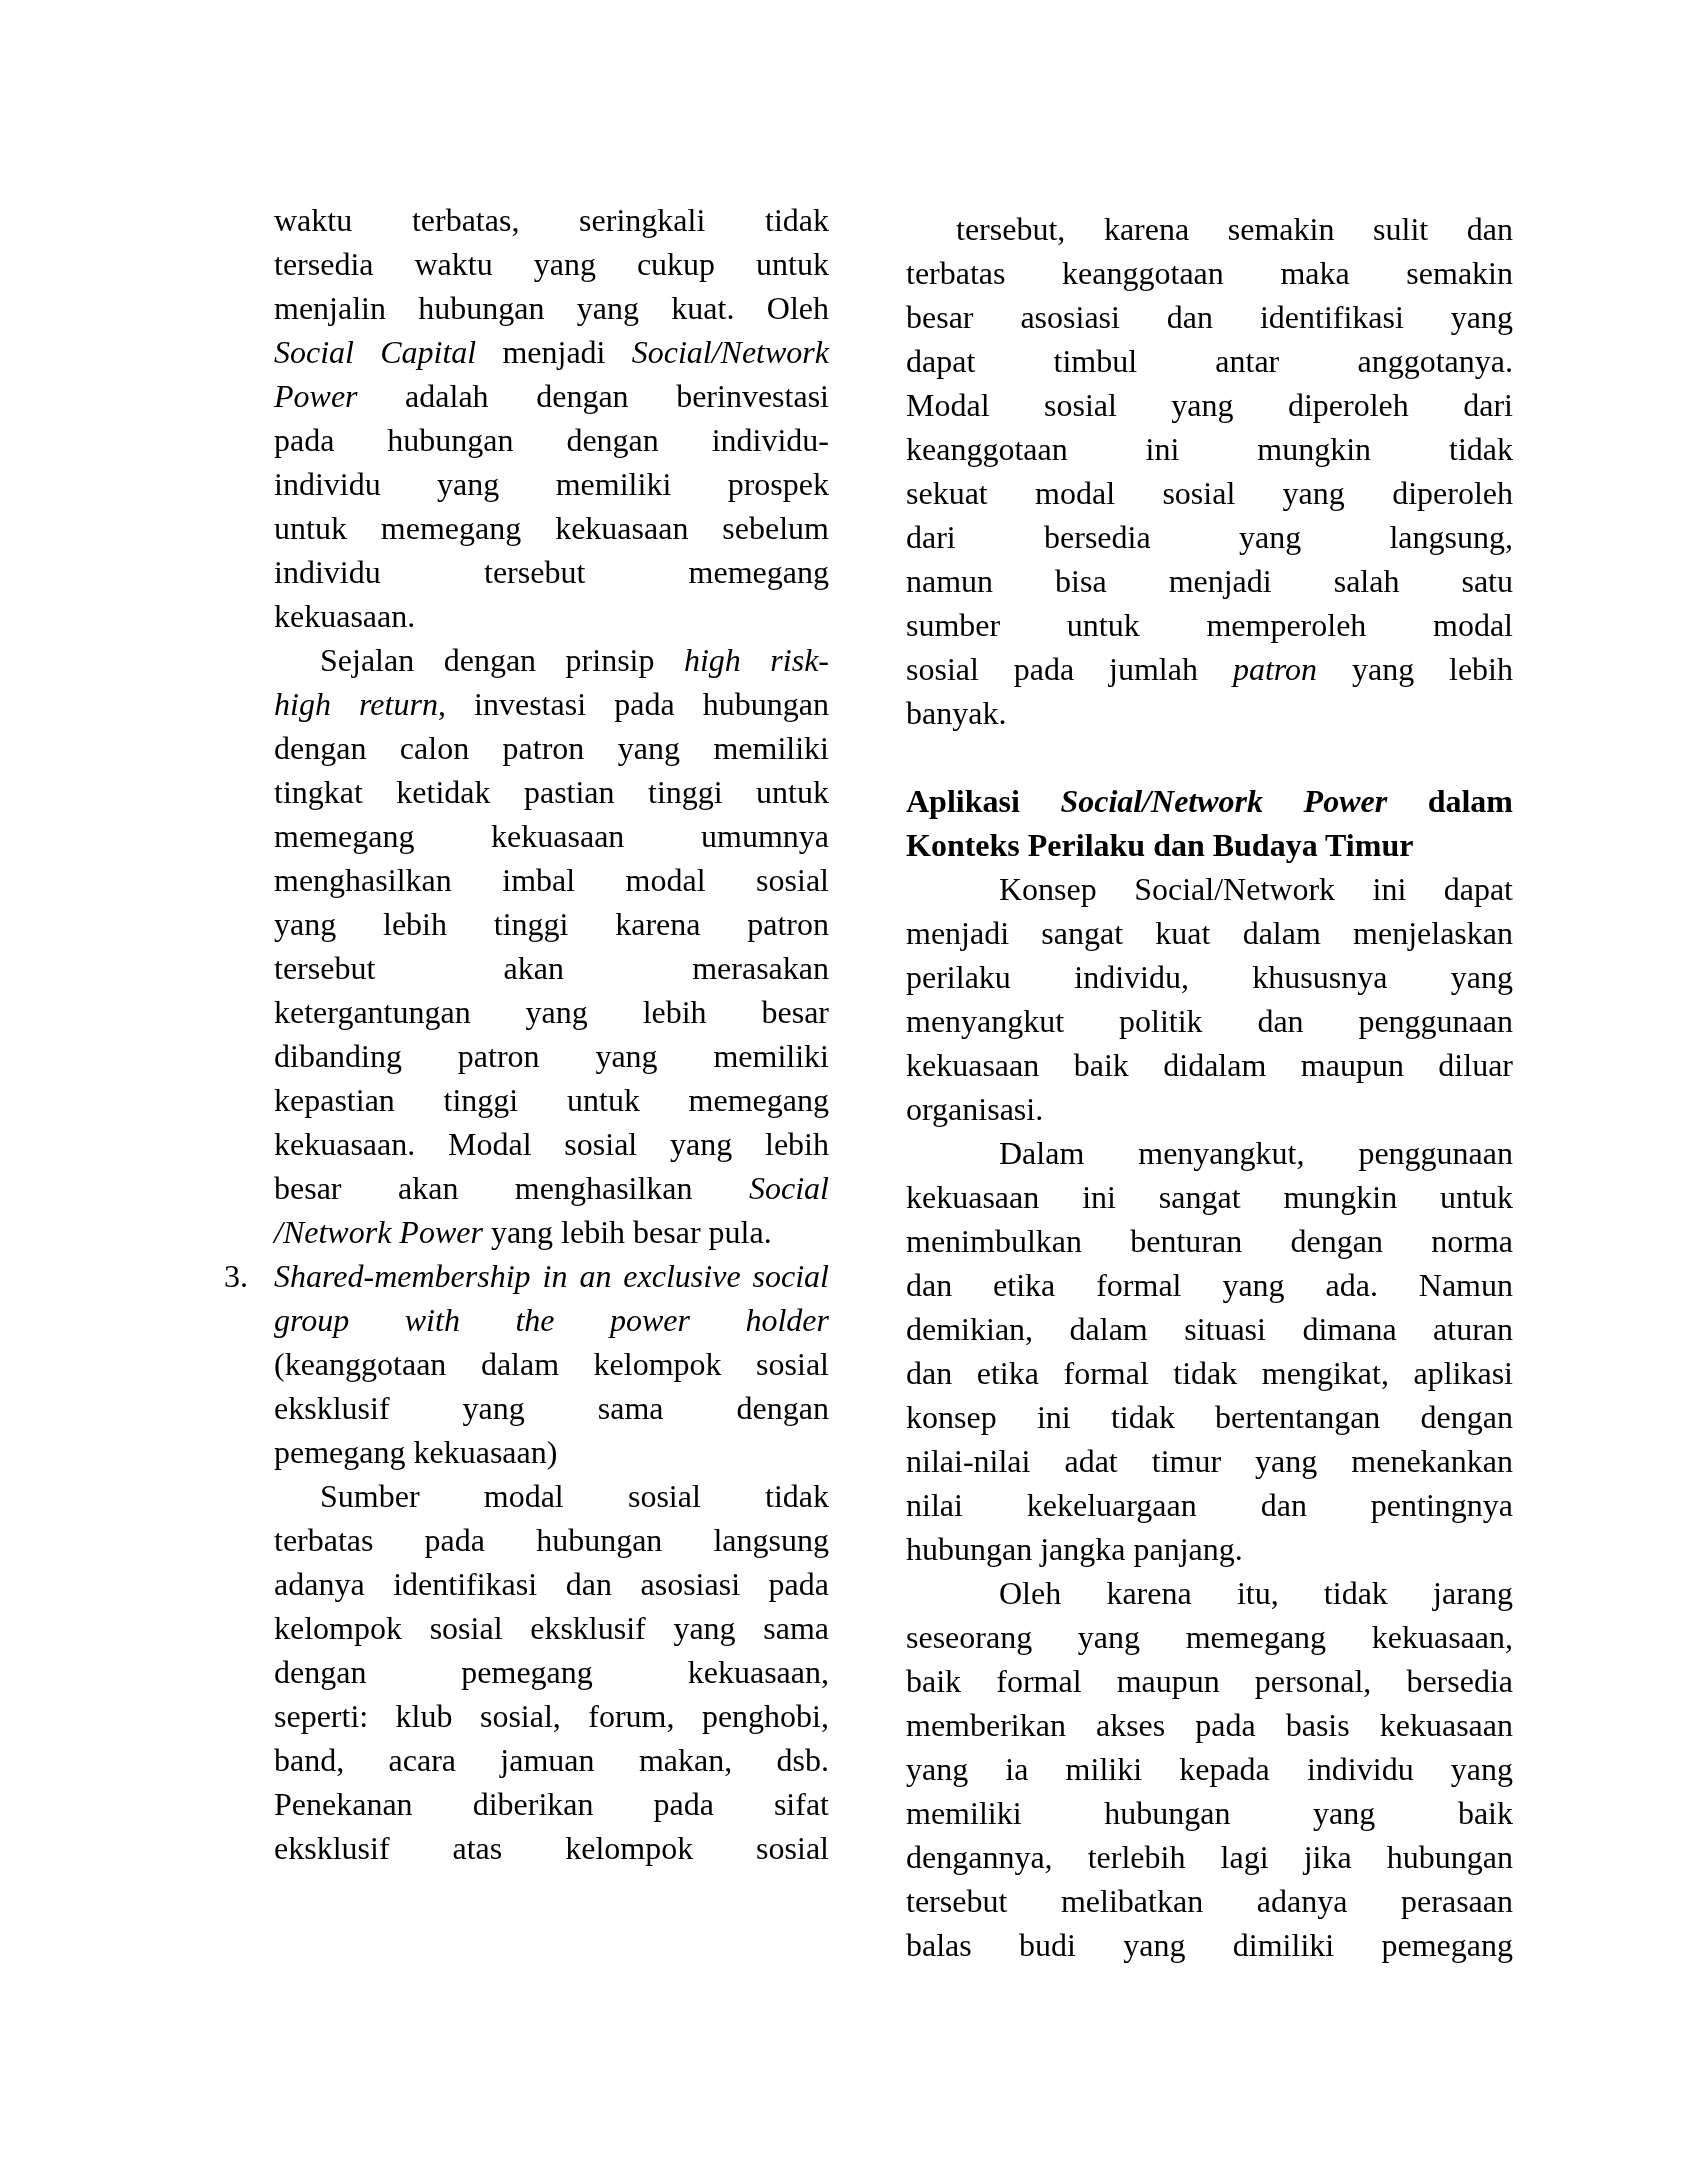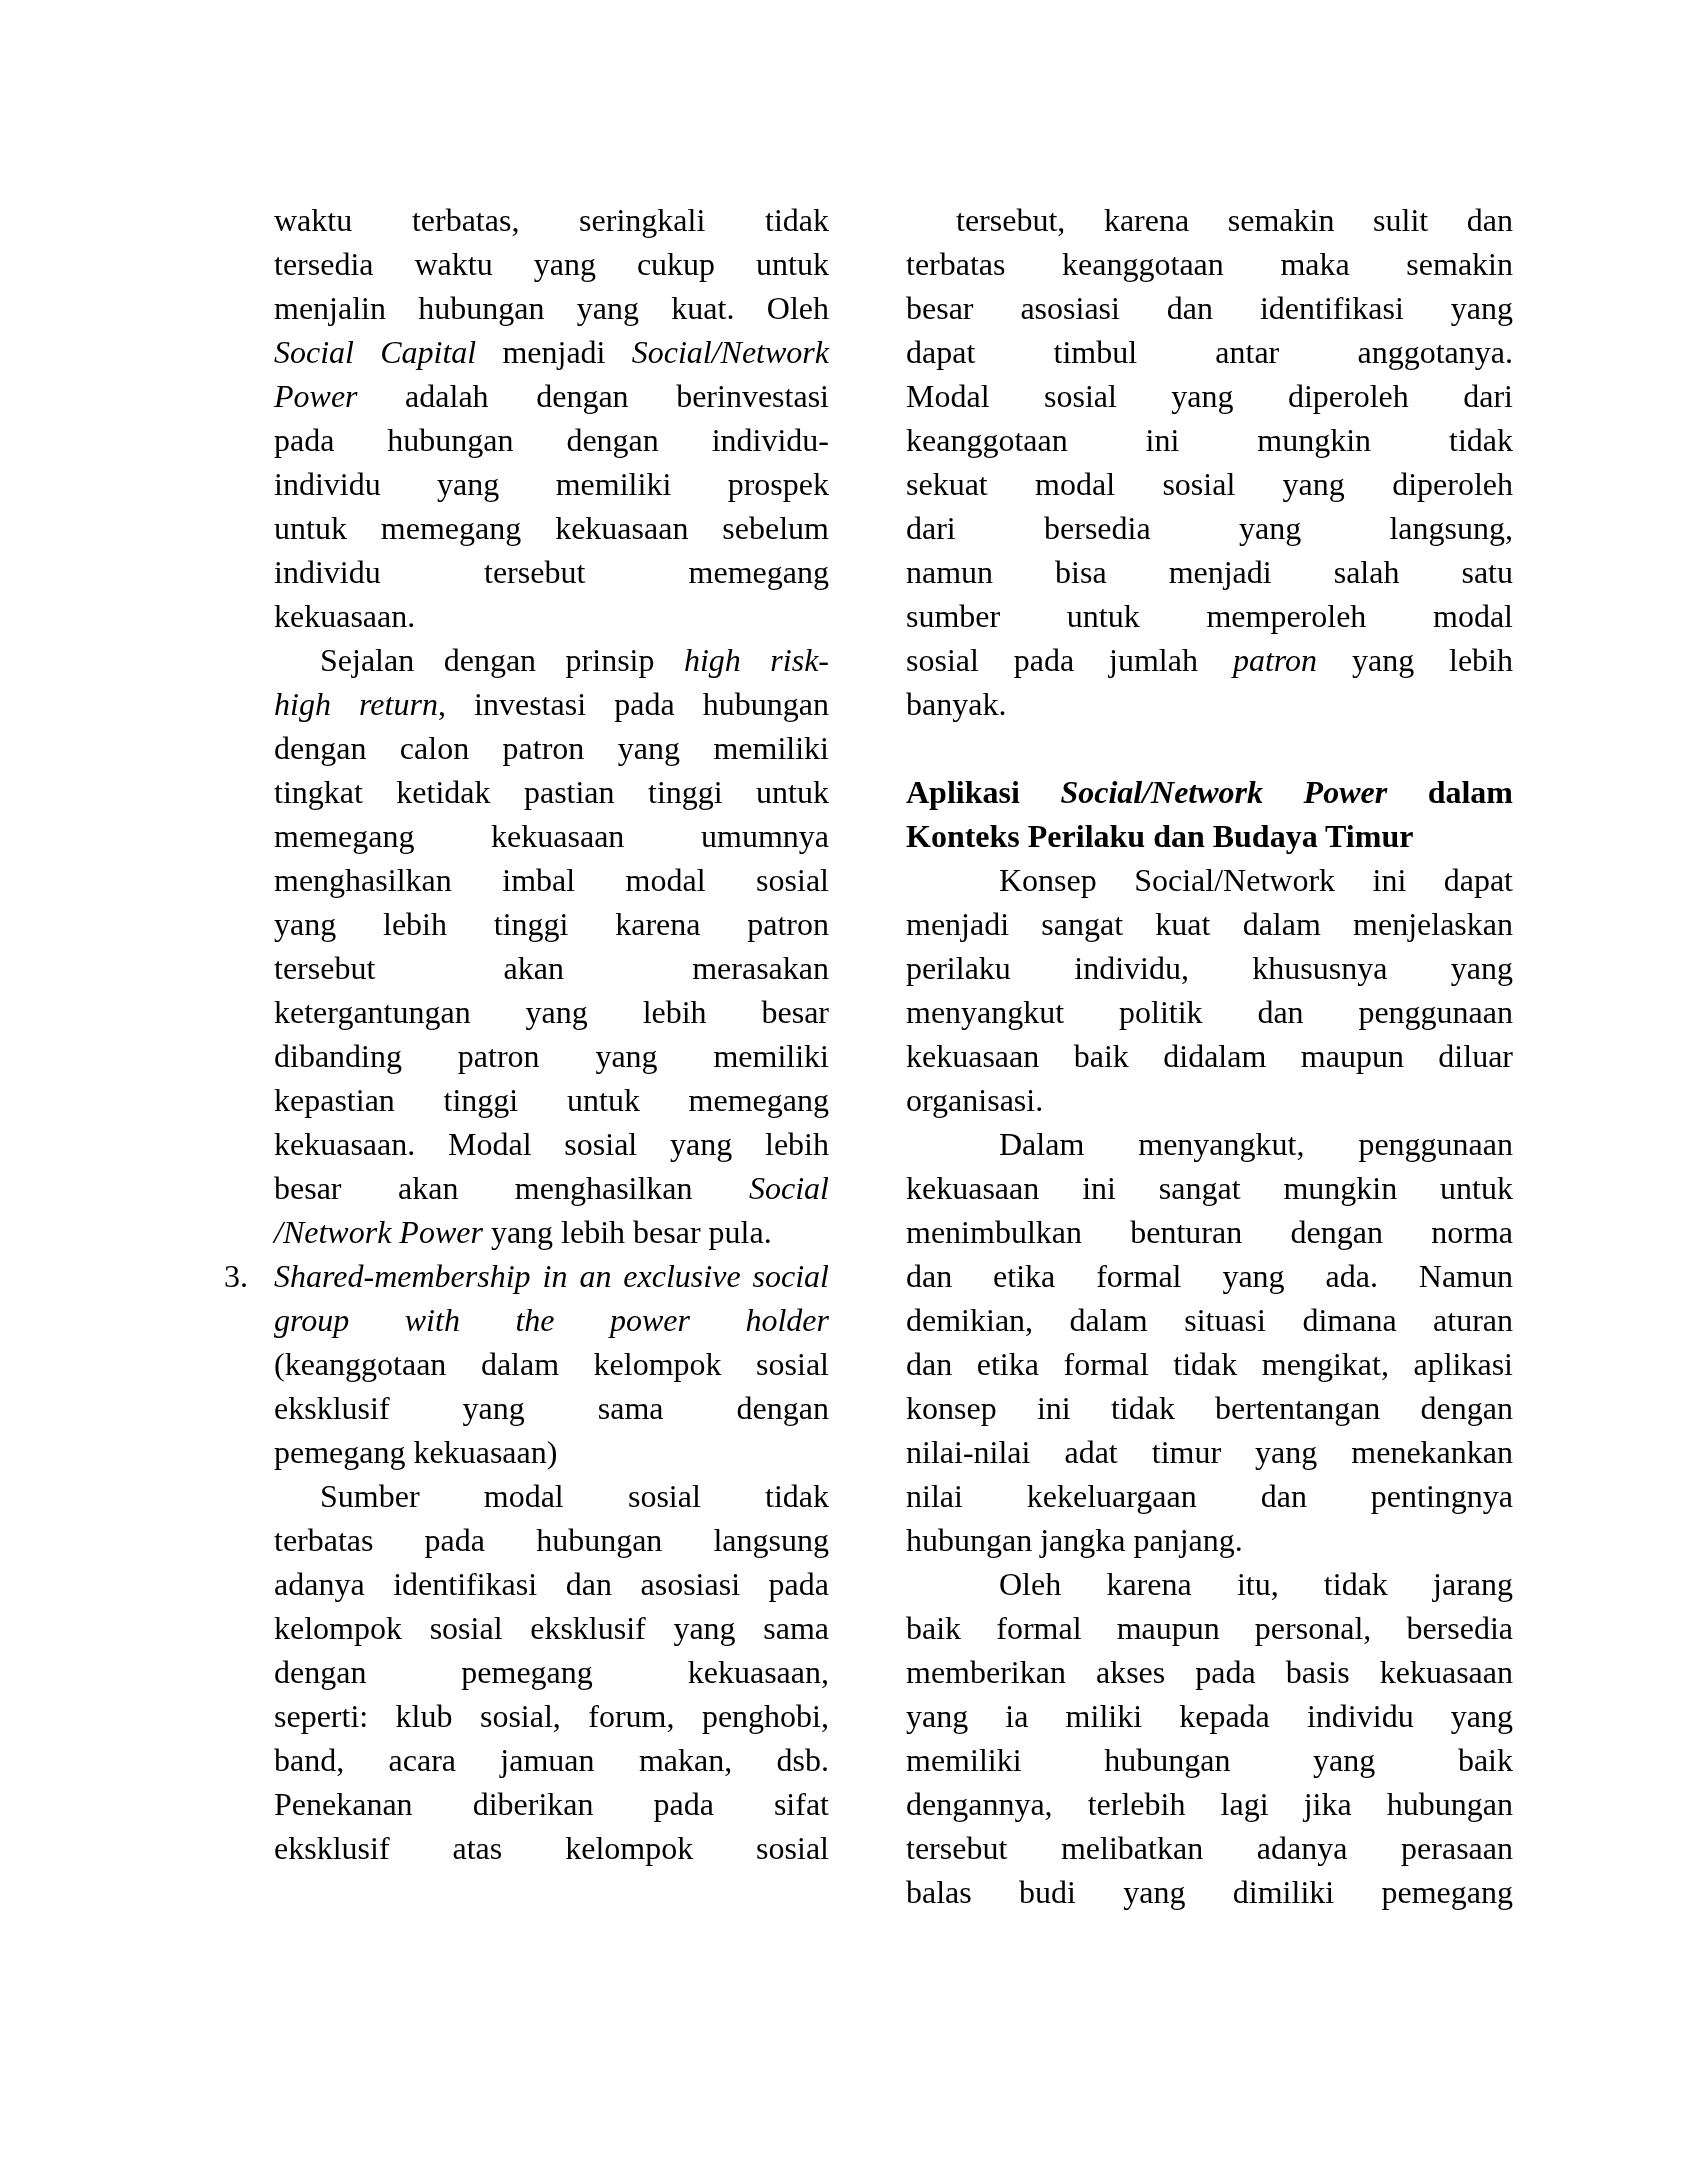--- a/index.html
+++ b/index.html
@@ -79,21 +79,21 @@
         <span class="line"><span>dengan pemegang kekuasaan,</span></span>
         <span class="line"><span>seperti: klub sosial, forum, penghobi,</span></span>
         <span class="line"><span>band, acara jamuan makan, dsb.</span></span>
         <span class="line"><span>Penekanan diberikan pada sifat</span></span>
         <span class="line"><span>eksklusif atas kelompok sosial</span></span>
       </div>
   </div>
 
   <div class="col col-right">
     <div>
-        <span class="line" style="padding-left: 50px;"><span>tersebut, karena semakin sulit dan</span></span>
+        <span class="line" style="padding-left: 50px; margin-top: 9px;"><span>tersebut, karena semakin sulit dan</span></span>
         <span class="line"><span>terbatas keanggotaan maka semakin</span></span>
         <span class="line"><span>besar asosiasi dan identifikasi yang</span></span>
         <span class="line"><span>dapat timbul antar anggotanya.</span></span>
         <span class="line"><span>Modal sosial yang diperoleh dari</span></span>
         <span class="line"><span>keanggotaan ini mungkin tidak</span></span>
         <span class="line"><span>sekuat modal sosial yang diperoleh</span></span>
         <span class="line"><span>dari bersedia yang langsung,</span></span>
         <span class="line"><span>namun bisa menjadi salah satu</span></span>
         <span class="line"><span>sumber untuk memperoleh modal</span></span>
         <span class="line"><span>sosial pada jumlah </span><span class="it">patron</span><span> yang lebih</span></span>
@@ -119,20 +119,21 @@
         <span class="line"><span>dan etika formal yang ada. Namun</span></span>
         <span class="line"><span>demikian, dalam situasi dimana aturan</span></span>
         <span class="line"><span>dan etika formal tidak mengikat, aplikasi</span></span>
         <span class="line"><span>konsep ini tidak bertentangan dengan</span></span>
         <span class="line"><span>nilai-nilai adat timur yang menekankan</span></span>
         <span class="line"><span>nilai kekeluargaan dan pentingnya</span></span>
         <span class="line last"><span>hubungan jangka panjang.</span></span>
       </div>
     <div>
         <span class="line indent2"><span>Oleh karena itu, tidak jarang</span></span>
+        <span class="line"><span>seseorang yang memegang kekuasaan,</span></span>
         <span class="line"><span>baik formal maupun personal, bersedia</span></span>
         <span class="line"><span>memberikan akses pada basis kekuasaan</span></span>
         <span class="line"><span>yang ia miliki kepada individu yang</span></span>
         <span class="line"><span>memiliki hubungan yang baik</span></span>
         <span class="line"><span>dengannya, terlebih lagi jika hubungan</span></span>
         <span class="line"><span>tersebut melibatkan adanya perasaan</span></span>
         <span class="line"><span>balas budi yang dimiliki pemegang</span></span>
       </div>
   </div>
 

